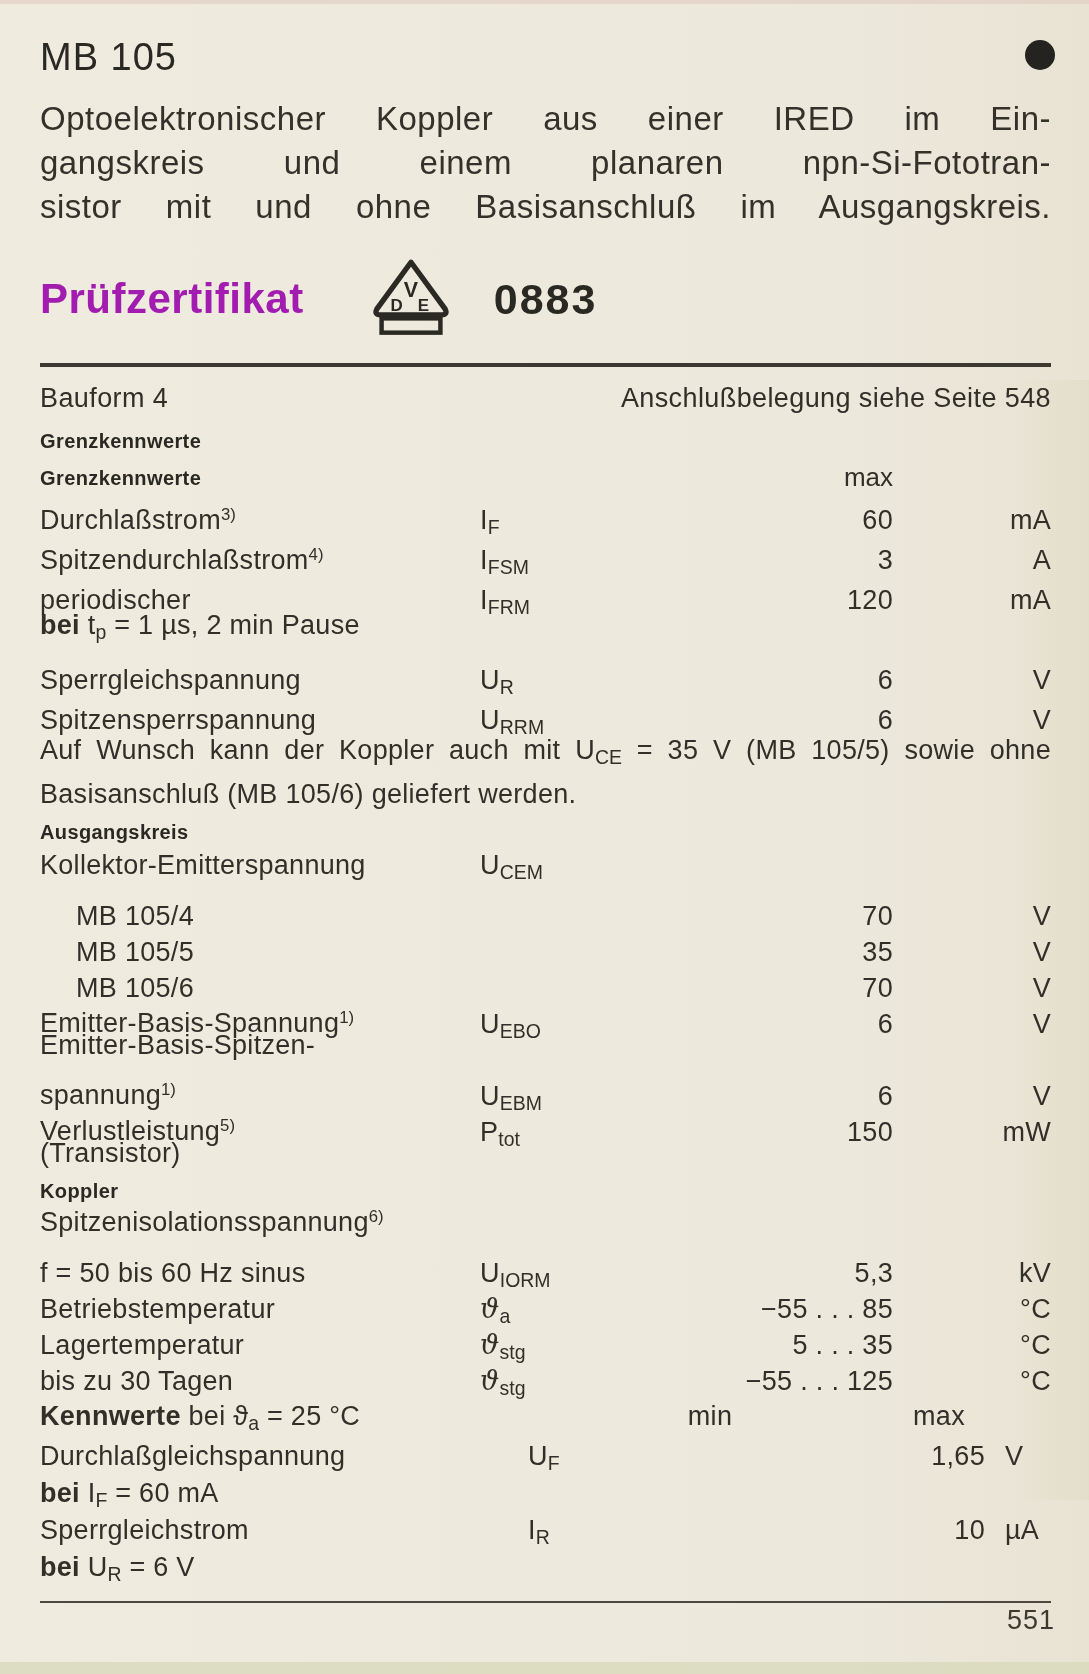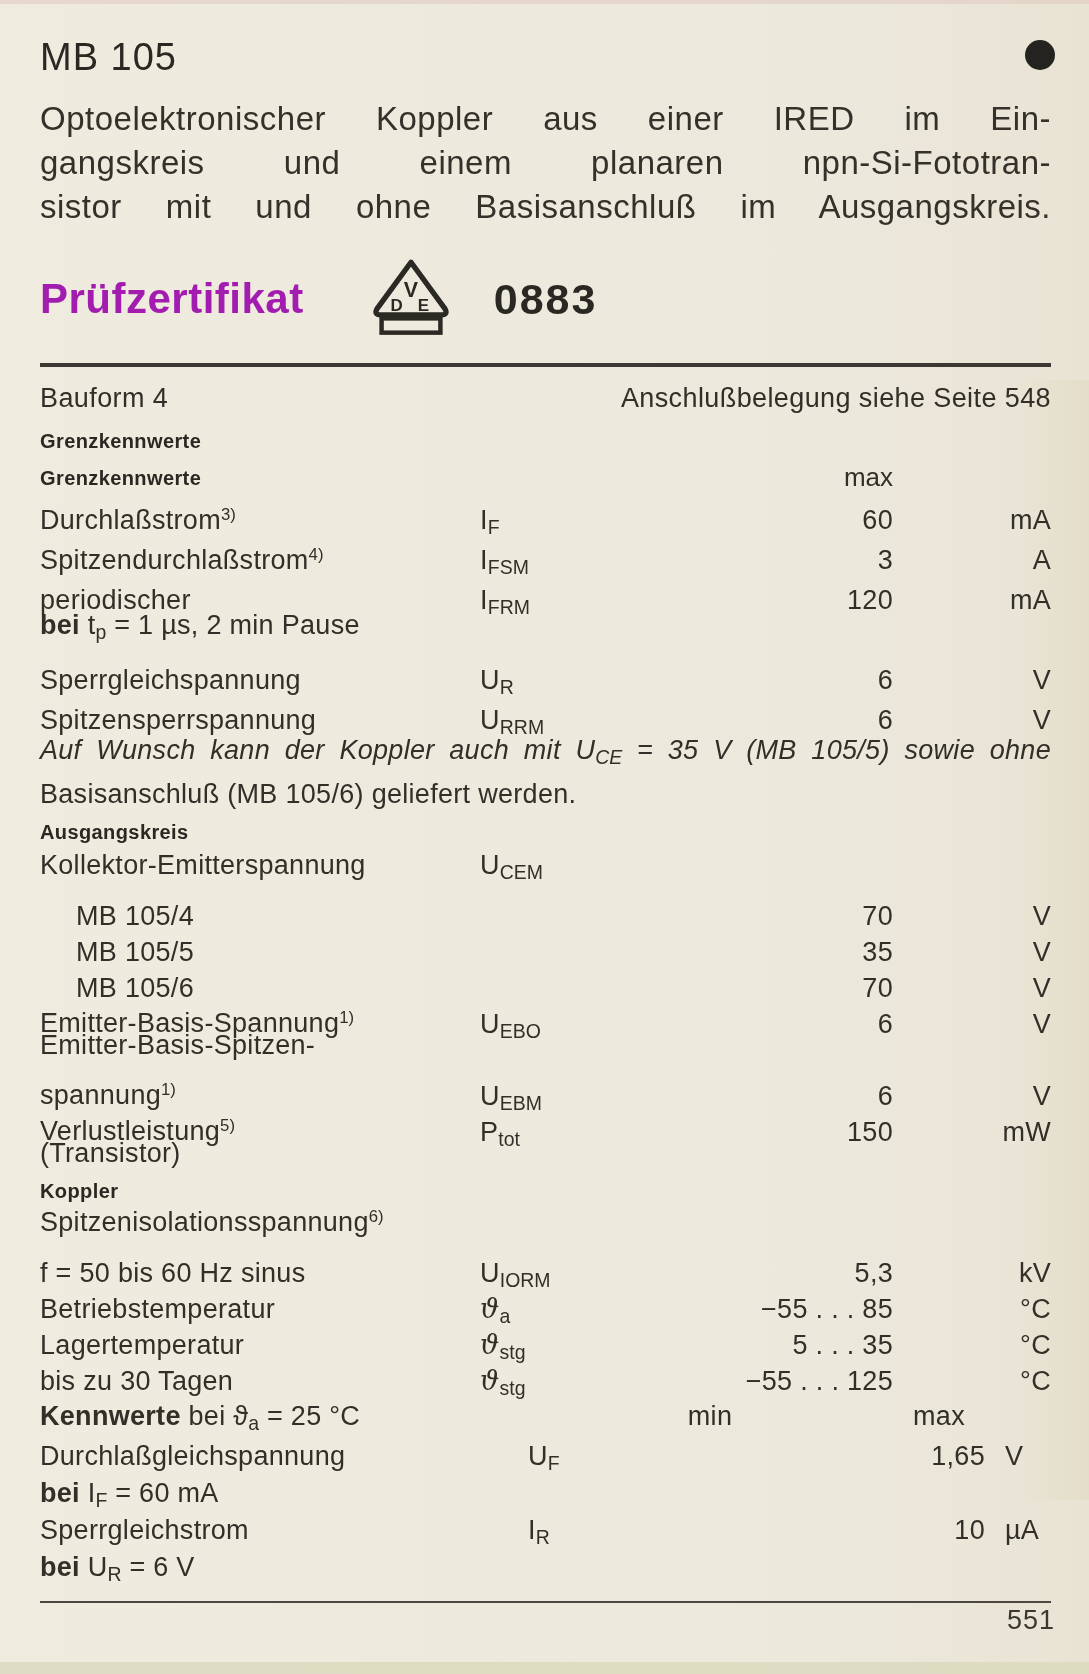--- a/index.html
+++ b/index.html
@@ -38,21 +38,21 @@
   .val{text-align:right;white-space:nowrap;}
   .unit{text-align:right;white-space:nowrap;margin-top:15px;}
   .krow{display:grid;grid-template-columns:440px 170px 120px 215px 66px;align-items:baseline;height:37px;font-size:27px;letter-spacing:.3px;}
   .krow .min{text-align:center;}
   .krow .kmax{text-align:right;padding-right:20px;}
   .krow .kval{text-align:right;}
   .krow .kunit{text-align:left;padding-left:20px;}
   .krow .ksym{padding-left:48px;}
   .khead{margin-top:14px;height:40px;}
   .note{margin-top:2px;font-size:27px;line-height:37px;letter-spacing:.3px;}
-  .note .jline{text-align:justify;text-align-last:justify;font-style:italic;}
+  .note .jline{text-align:justify;text-align-last:justify;}
   .out-sec{margin-top:8px;margin-bottom:6px;}
   .kop-sec{margin-top:6px;margin-bottom:4px;}
   .sp{font-size:.62em;vertical-align:.55em;letter-spacing:0;}
   .sb{font-size:.72em;vertical-align:-.24em;letter-spacing:0;}
   .b{font-weight:700;}
   .theta{font-family:"DejaVu Serif",serif;font-style:italic;}
   .page-num{position:absolute;right:34px;bottom:38px;font-size:27px;color:#3b382f;letter-spacing:1px;}
   svg text{font-family:"Liberation Sans","DejaVu Sans",sans-serif;font-weight:700;fill:#2b2924;}
 </style>
 </head>

